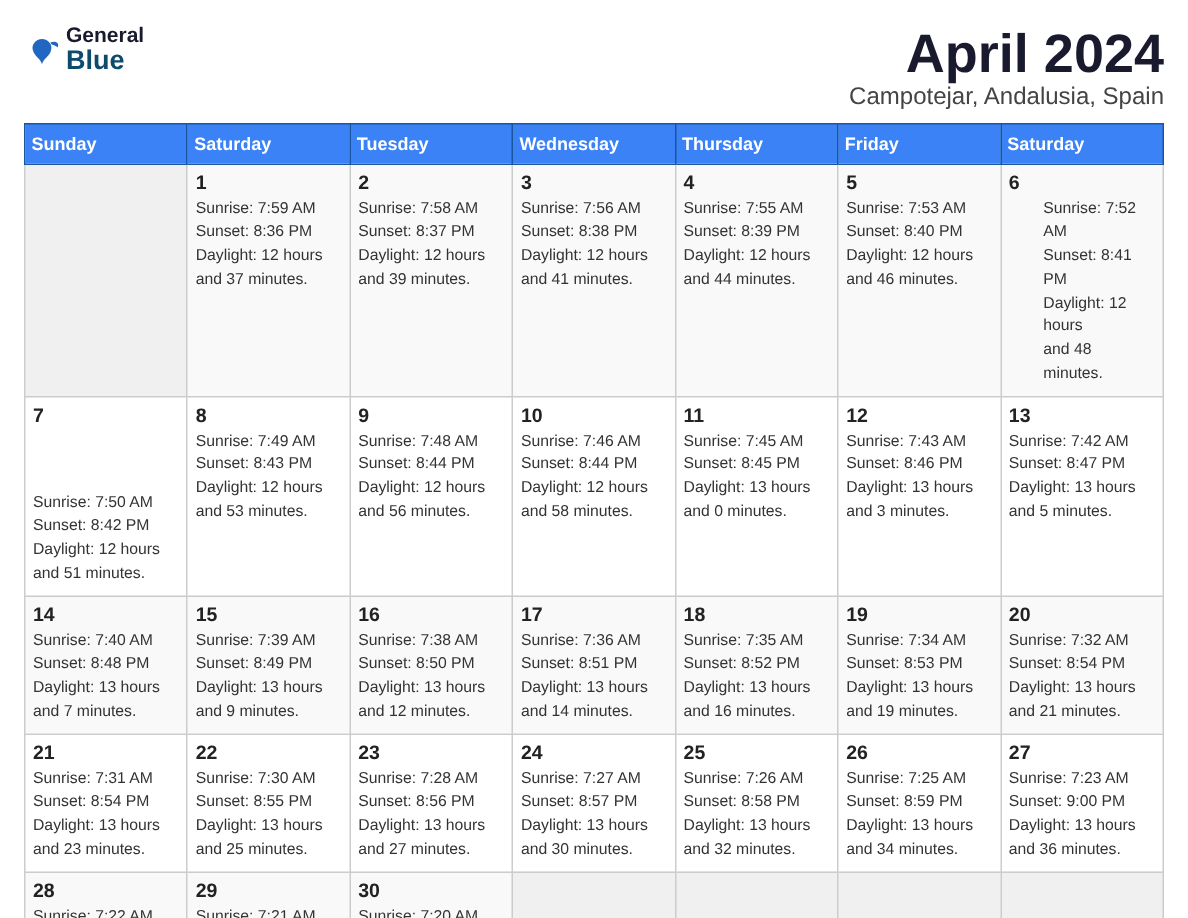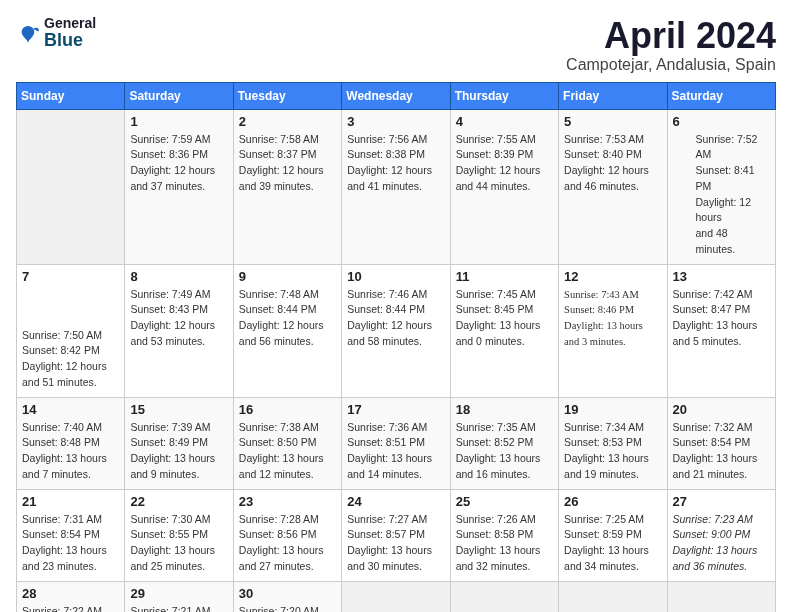--- a/index.html
+++ b/index.html
@@ -204,21 +204,21 @@
         </td>
         <td>
           <span class="day-number">11</span>
           <div class="day-info" style="white-space: pre-line;">Sunrise: 7:45 AM
 Sunset: 8:45 PM
 Daylight: 13 hours
 and 0 minutes.</div>
         </td>
         <td>
           <span class="day-number">12</span>
-          <div class="day-info" style="white-space: pre-line; font-family: Liberation Serif, serif;">Sunrise: 7:43 AM
+          <div class="day-info" style="white-space: pre-line;">Sunrise: 7:43 AM
 Sunset: 8:46 PM
 Daylight: 13 hours
 and 3 minutes.</div>
         </td>
         <td>
           <span class="day-number">13</span>
           <div class="day-info" style="white-space: pre-line;">Sunrise: 7:42 AM
 Sunset: 8:47 PM
 Daylight: 13 hours
 and 5 minutes.</div>
@@ -313,21 +313,21 @@
         </td>
         <td>
           <span class="day-number">26</span>
           <div class="day-info" style="white-space: pre-line;">Sunrise: 7:25 AM
 Sunset: 8:59 PM
 Daylight: 13 hours
 and 34 minutes.</div>
         </td>
         <td>
           <span class="day-number">27</span>
-          <div class="day-info" style="white-space: pre-line; font-style: italic;">Sunrise: 7:23 AM
+          <div class="day-info" style="white-space: pre-line;">Sunrise: 7:23 AM
 Sunset: 9:00 PM
 Daylight: 13 hours
 and 36 minutes.</div>
         </td>
       </tr>
       <tr>
         <td>
           <span class="day-number">28</span>
           <div class="day-info" style="white-space: pre-line;">Sunrise: 7:22 AM
 Sunset: 9:01 PM

